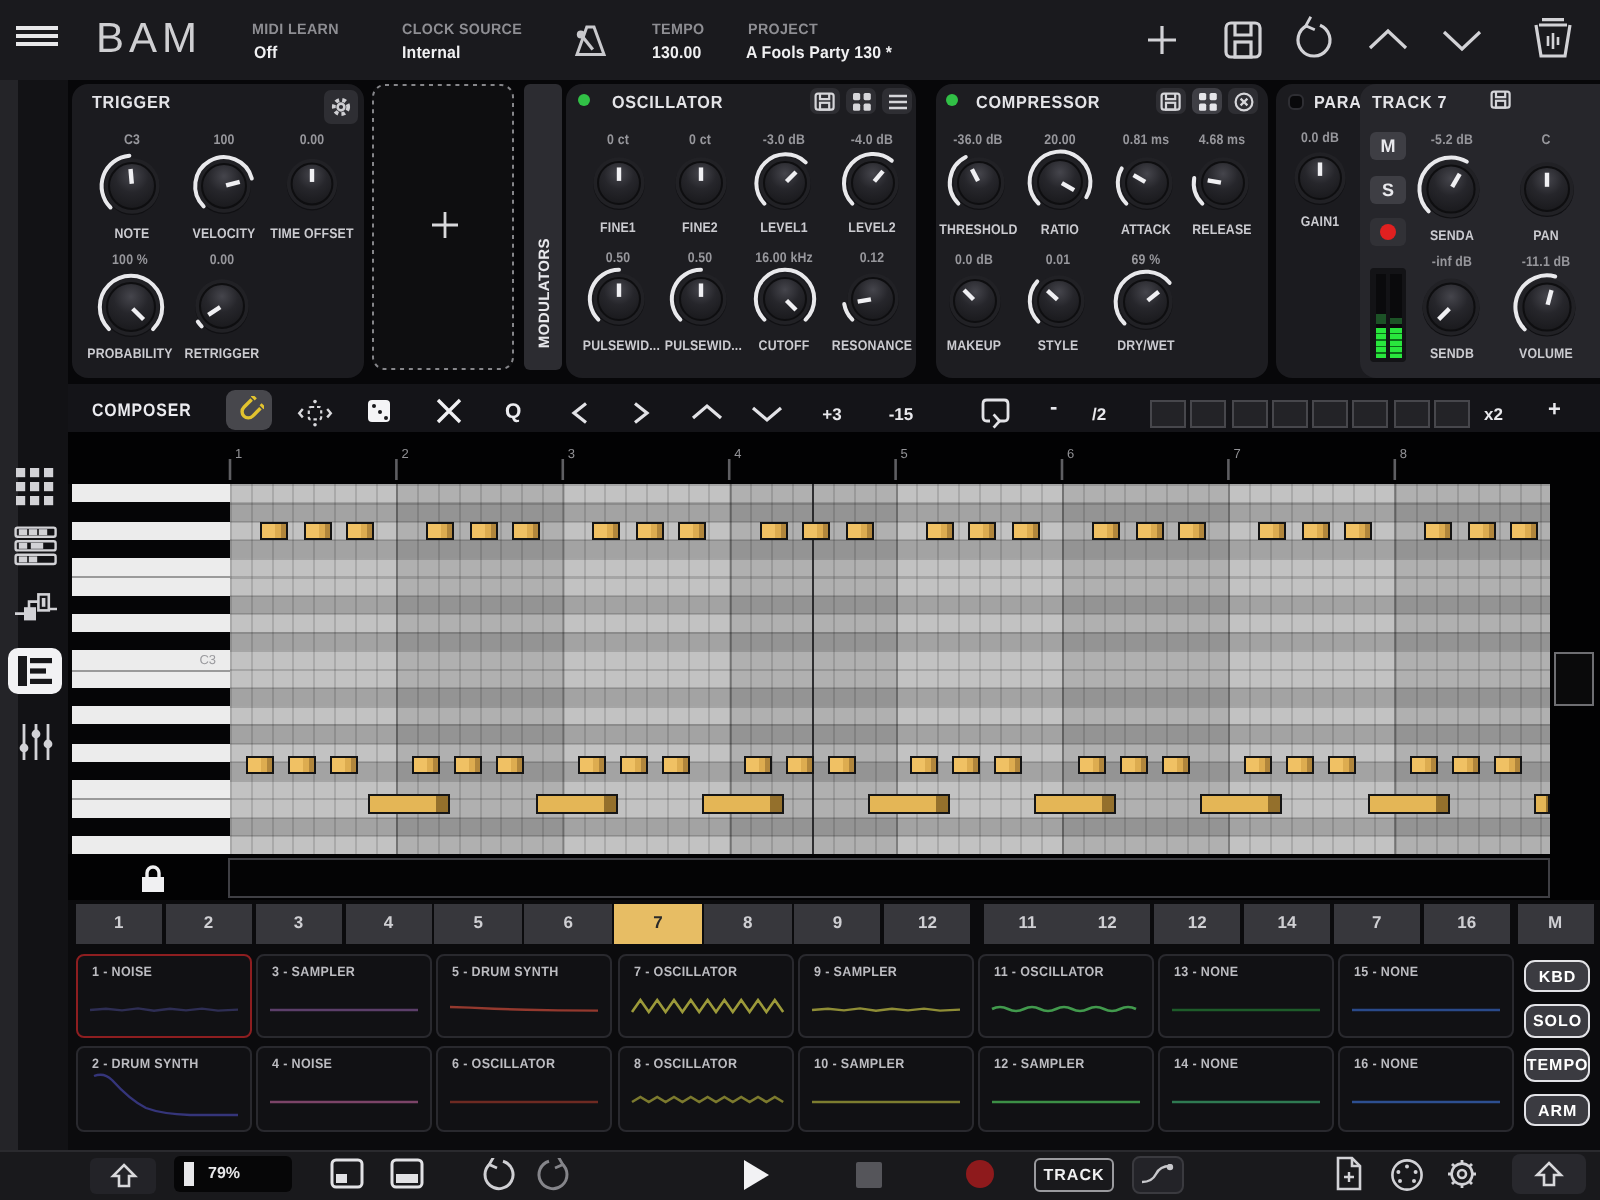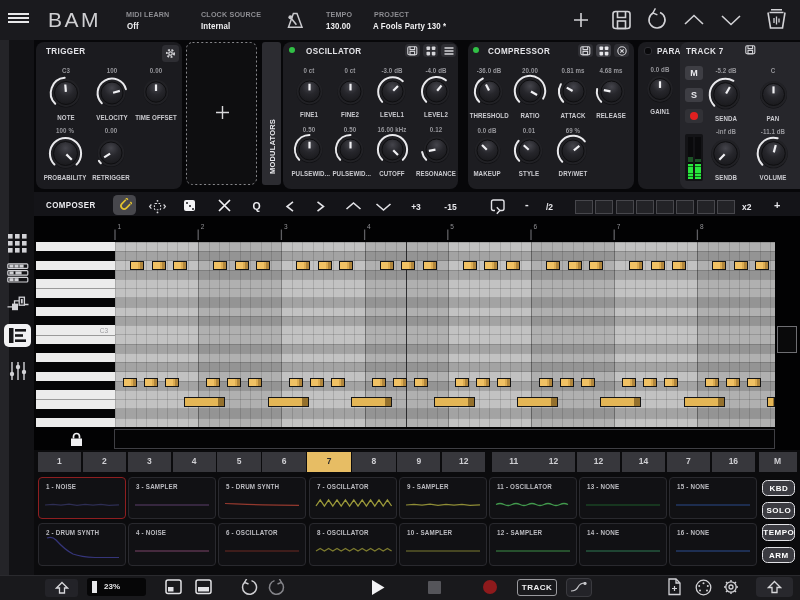--- a/index.html
+++ b/index.html
@@ -691,21 +691,21 @@
 <div class="rbtn" style="top:502.4px">SOLO</div>
 <div class="rbtn" style="top:524px">TEMPO</div>
 <div class="rbtn" style="top:546.7px">ARM</div>
 <div class="abs" style="left:0;top:575px;width:800px;height:25px;background:#19191c;border-top:1px solid #2a2a2e;box-sizing:border-box"></div>
 <div class="abs" style="left:45px;top:578.5px;width:33px;height:18px;background:#232328;border-radius:3px"></div>
 <svg class="abs" style="left:55px;top:580.5px" width="14" height="14" fill="none" stroke="#d8d8db" stroke-width="1.3">
 <path d="M7 1.5 L12.5 7 L9.5 7 L9.5 12 L4.5 12 L4.5 7 L1.5 7 Z"></path>
     </svg>
 <div class="abs" style="left:87px;top:577.5px;width:59px;height:18px;background:#060607;border-radius:3px"></div>
 <div class="abs" style="left:92px;top:580.5px;width:5px;height:12px;background:#e8e8ea"></div>
-<div class="abs" style="left:104px;top:582px;color:#e8e8ea;font-size:8px;font-weight:700">23%</div>
+<div class="abs" style="left:104px;top:582px;color:#e8e8ea;font-size:8px;font-weight:700">79%</div>
 <svg class="abs" style="left:165px;top:579px" width="18" height="16" fill="none" stroke="#e2e2e5" stroke-width="1.5">
 <rect x="1" y="1" width="15" height="13.5" rx="2"></rect>
       <rect x="3" y="8" width="5.5" height="4.5" fill="#e2e2e5" stroke="none"></rect>
     </svg>
 <svg class="abs" style="left:195px;top:579px" width="18" height="16" fill="none" stroke="#e2e2e5" stroke-width="1.5">
 <rect x="1" y="1" width="15" height="13.5" rx="2"></rect>
       <rect x="3" y="8" width="11" height="4.5" fill="#e2e2e5" stroke="none"></rect>
     </svg>
 <svg class="abs" style="left:239px;top:579px" width="50" height="18" fill="none">
 <path d="M6.2 2.8 A 7 7 0 1 0 12.5 1.6" stroke="#cfcfd3" stroke-width="1.5"></path>

